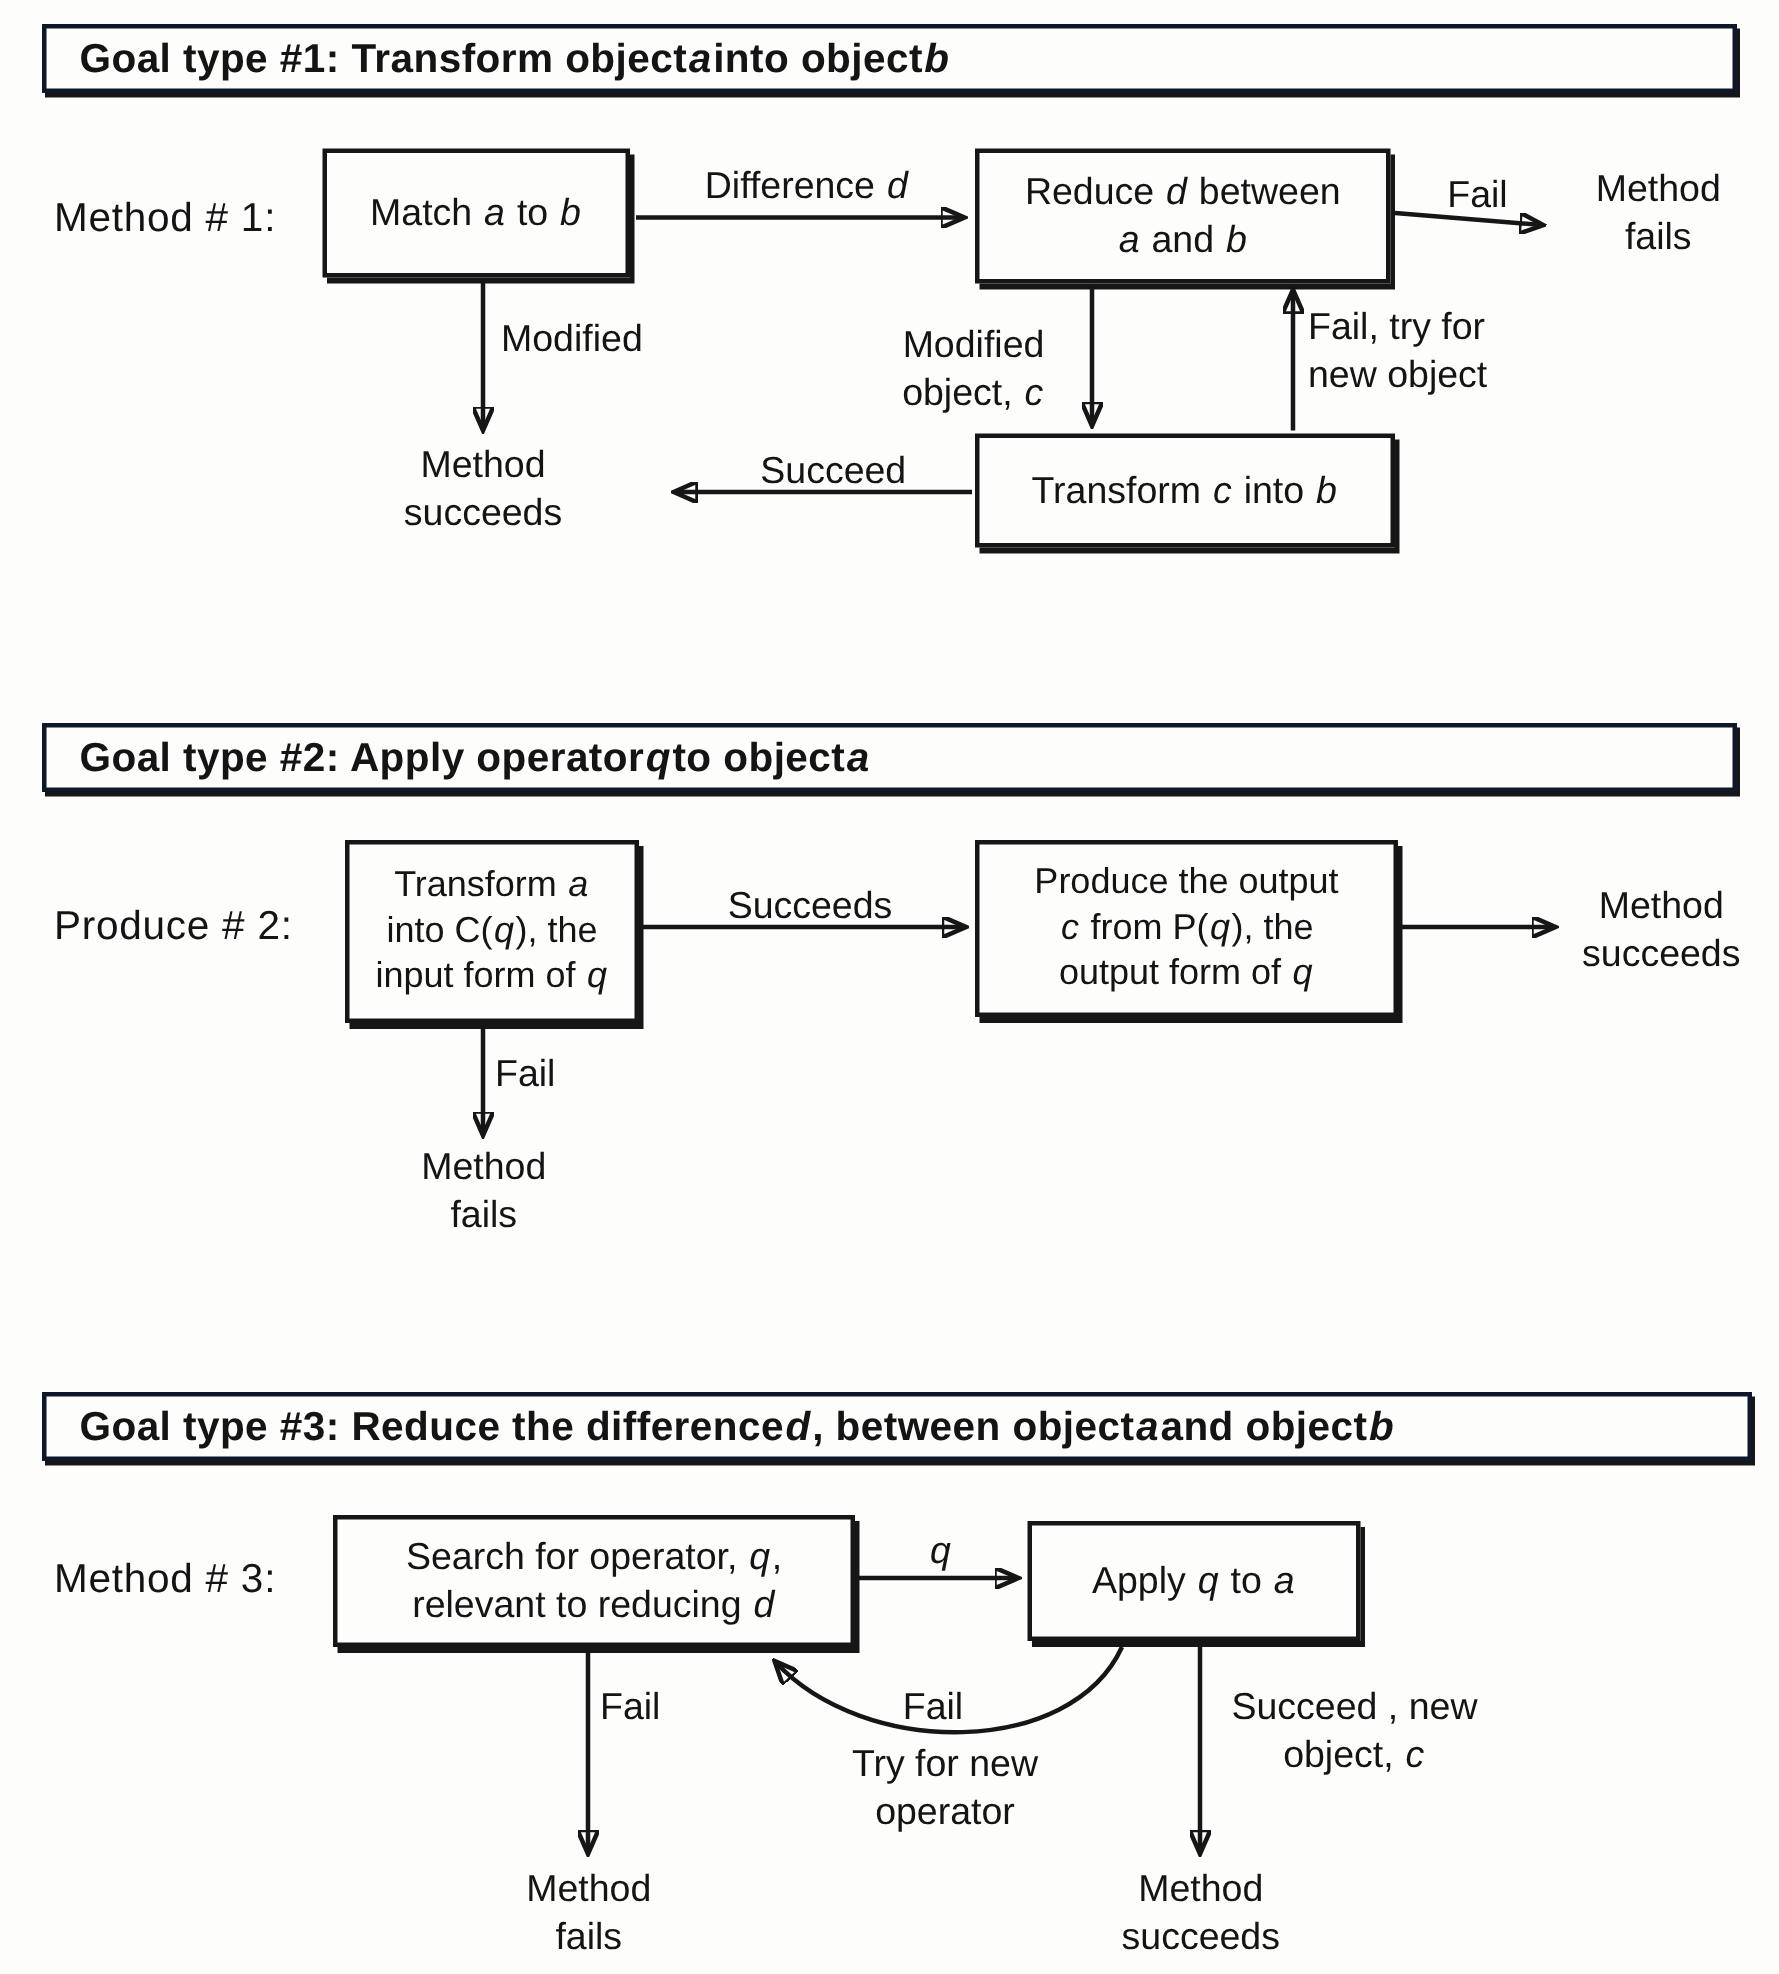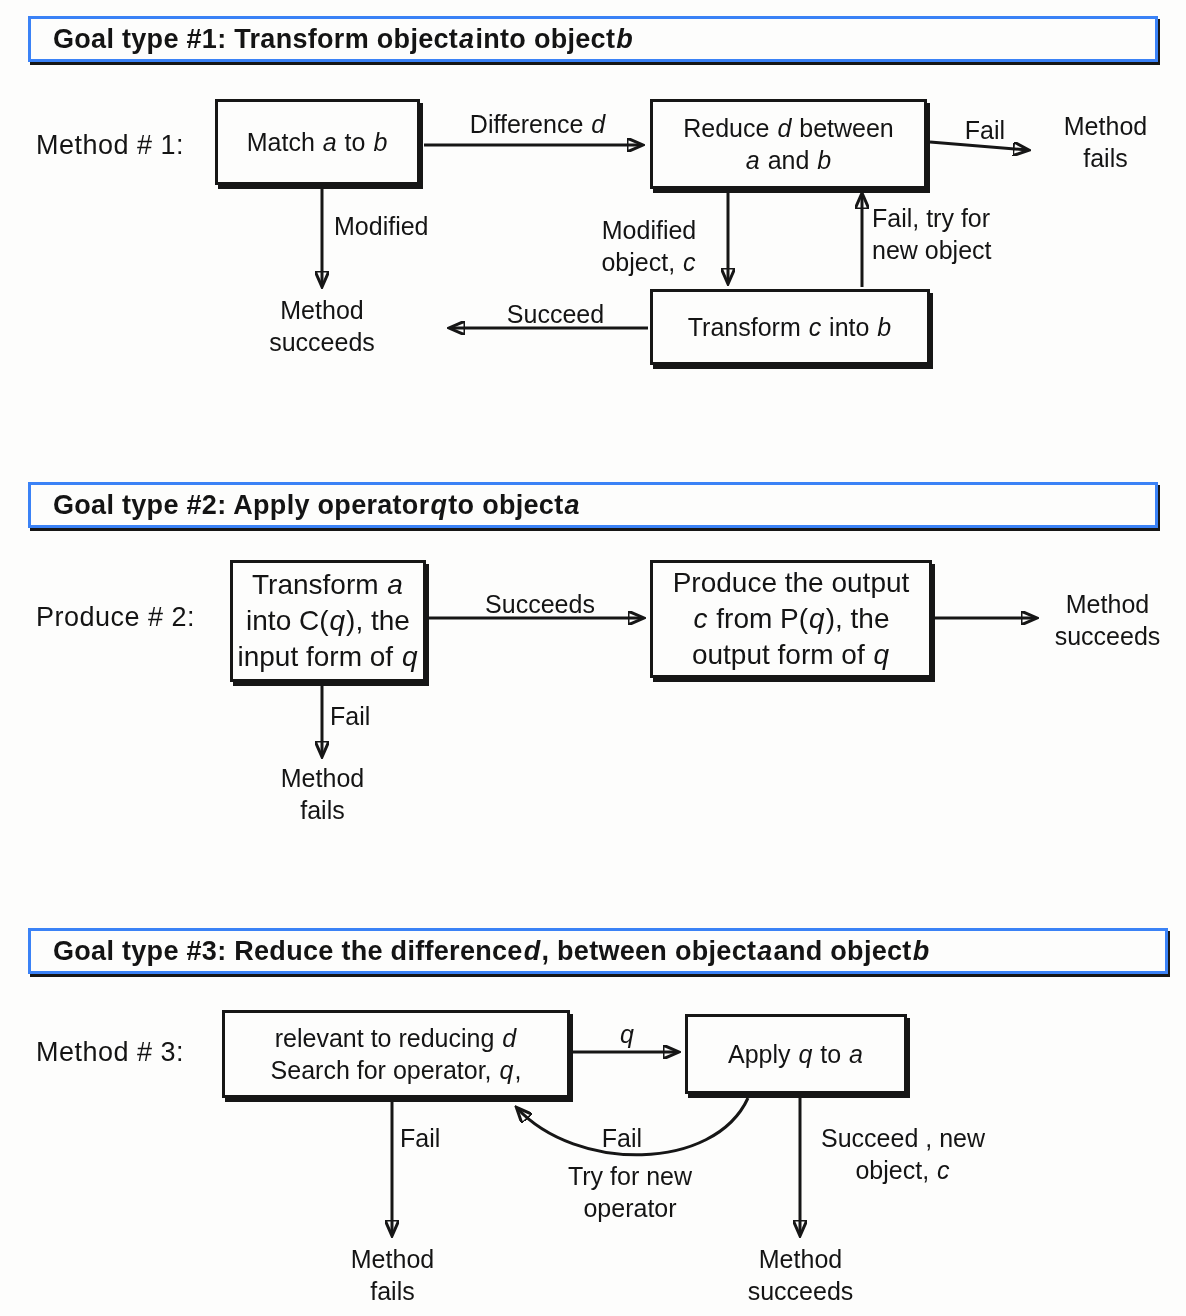--- a/index.html
+++ b/index.html
@@ -9,21 +9,21 @@
     height: 1316px;
     background: #fdfdfc;
     font-family: "Liberation Sans", sans-serif;
     color: #141414;
     overflow: hidden;
   }
   .hdr {
     position: absolute;
     box-sizing: border-box;
     height: 46px;
-    border: 3px solid #3b82f6;
+    border: 3px solid #0f172a;
     box-shadow: 2px 3px 0 #161616;
     background: #fdfdfc;
     font-weight: bold;
     font-size: 27px;
     display: flex;
     align-items: center;
     padding-left: 22px;
     letter-spacing: 0.3px;
   }
   .box {
@@ -33,21 +33,21 @@
     box-shadow: 3px 4px 0 #161616;
     background: #fdfdfc;
     display: flex;
     flex-direction: column;
     justify-content: center;
     align-items: center;
     text-align: center;
     font-size: 25px;
     line-height: 1.28;
   }
-  .fs24 { font-size: 28px; }
+  .fs24 { font-size: 24px; }
   .method {
     position: absolute;
     font-size: 27px;
     letter-spacing: 0.5px;
   }
   .lbl {
     position: absolute;
     font-size: 25px;
     line-height: 1.28;
   }
@@ -142,22 +142,22 @@
   <div class="lbl center" style="left:250px; top:762px; width:145px;">
     <div>Method</div>
     <div>fails</div>
   </div>
 
   <div class="hdr" style="left:28px; top:928px; width:1140px;">Goal type #3: Reduce the difference <i>d</i>, between object <i>a</i> and object <i>b</i></div>
 
   <div class="method" style="left:36px; top:1037px;">Method # 3:</div>
 
   <div class="box" style="left:222px; top:1010px; width:348px; height:88px;">
+    <div>Search for operator, <i>q</i>,</div>
     <div>relevant to reducing <i>d</i></div>
-    <div>Search for operator, <i>q</i>,</div>
   </div>
 
   <div class="lbl center" style="left:602px; top:1018px; width:50px;"><i>q</i></div>
 
   <div class="box" style="left:685px; top:1014px; width:222px; height:80px;">
     <div>Apply <i>q</i> to <i>a</i></div>
   </div>
 
   <div class="lbl" style="left:400px; top:1122px;">Fail</div>
 

